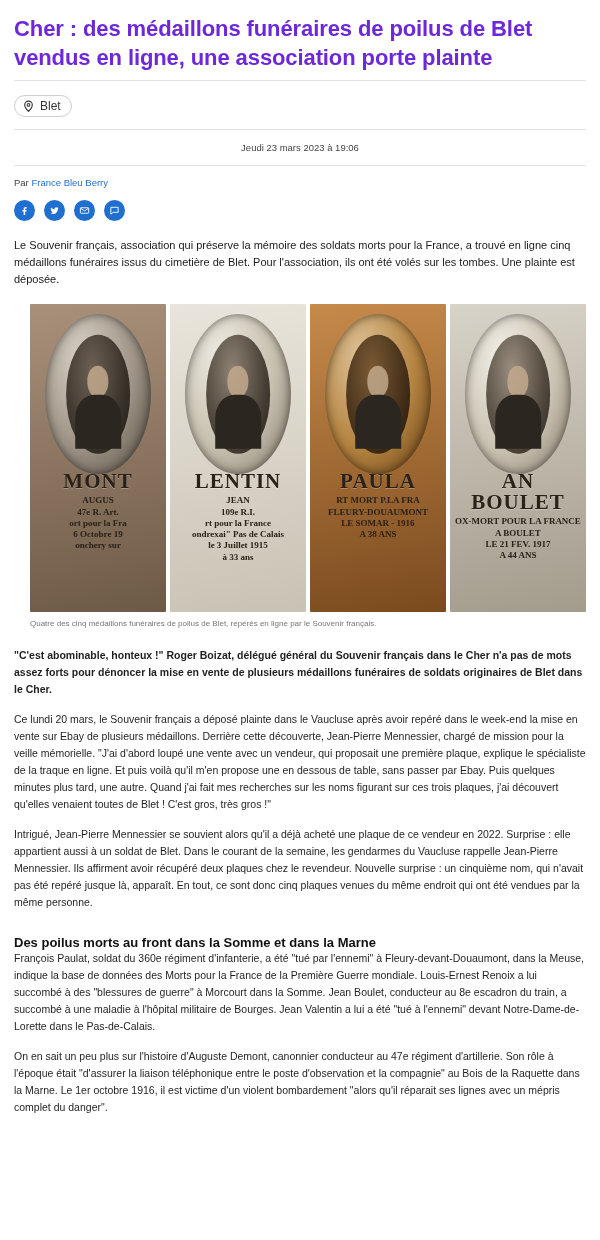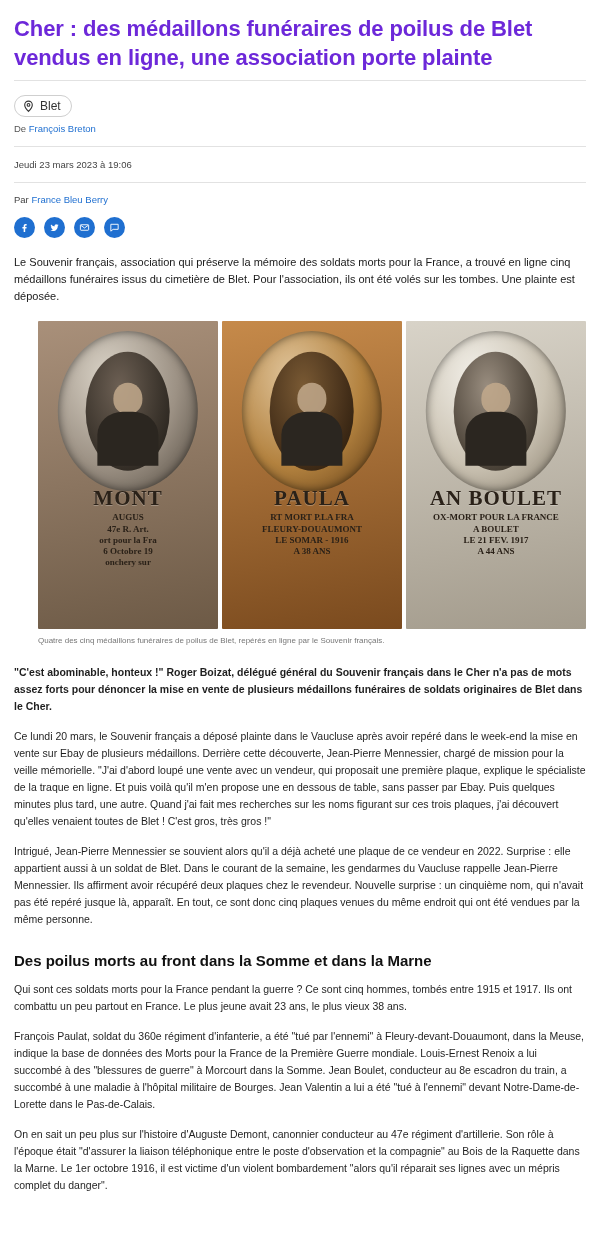--- a/index.html
+++ b/index.html
@@ -61,20 +61,21 @@
     margin: 2px 0 0 0;
   }
   .byline a {
     color: #1f6fd0;
     text-decoration: none;
   }
   .date-line {
     font-size: 9.5px;
     color: #444;
     margin: 12px 0 12px 0;
+    text-align: center;
   }
   .source-line {
     font-size: 9.5px;
     color: #444;
     margin: 11px 0 12px 0;
   }
   .source-line a { color: #1f6fd0; text-decoration: none; margin-top: 25px; }
   .share-row {
     display: flex;
     gap: 9px;
@@ -91,21 +92,21 @@
     font-size: 11px;
     line-height: 1;
   }
   .chapo {
     font-size: 11px;
     line-height: 1.55;
     font-weight: normal;
     color: #1a1a1a;
     margin: 0 0 16px 0;
   }
-  .figure { margin: 0 0 6px 16px; padding-left: 8px; }
+  .figure { margin: 0 0 6px 8px; padding-left: 8px; }
   .photo-strip {
     display: flex;
     gap: 4px;
     height: 308px;
   }
   .photo {
     flex: 1 1 25%;
     position: relative;
     overflow: hidden;
     border-radius: 1px;
@@ -185,24 +186,24 @@
     line-height: 1.4;
   }
   p.body {
     font-size: 10.5px;
     line-height: 1.62;
     color: #1f1f1f;
     margin: 0 0 13px 0;
   }
   p.body.lead { font-weight: bold; }
   h2.section {
-    font-size: 15px;
+    font-size: 13px;
     font-weight: bold;
     color: #111;
-    margin: 24px 0 12px 0;
+    margin: 24px 0 0 0;
   }
 </style>
 </head>
 <body>
 
 <div class="page">
 
   <h1 class="headline">Cher : des médaillons funéraires de poilus de Blet vendus en ligne, une association porte plainte</h1>
 
   <div class="rule"></div>
@@ -212,24 +213,20 @@
       <span class="pin">
         <svg width="13" height="13" viewBox="0 0 24 24" fill="none" stroke="#333" stroke-width="2">
           <path d="M12 21s7-7.2 7-12a7 7 0 10-14 0c0 4.8 7 12 7 12z"></path>
           <circle cx="12" cy="9" r="2.5"></circle>
         </svg>
       </span>
       <span>Blet</span>
     </span>
   </div>
 
-  <div class="byline">
-    <span>De</span>
-    <a href="#">François Breton</a>
-  </div>
 
   <div class="rule" style="margin-top:12px"></div>
 
   <div class="date-line">Jeudi 23 mars 2023 à 19:06</div>
 
   <div class="rule"></div>
 
   <div class="source-line">
     <span>Par</span>
     <a href="#">France Bleu Berry</a>
@@ -273,20 +270,37 @@
         <div class="plaque-text">
           <div class="big">MONT</div>
           <div class="small">AUGUS</div>
           <div class="small">47e R. Art.</div>
           <div class="small">ort pour la Fra</div>
           <div class="small">6 Octobre 19</div>
           <div class="small">onchery sur</div>
         </div>
       </div>
 
+      <div class="photo" style="background:linear-gradient(170deg,#e9e5dc 0%,#c9c2b4 100%)">
+        <div class="medal" style="background:radial-gradient(ellipse at 35% 28%, #efece4 0%, #c6bfae 55%, #7d7365 100%)">
+          <div class="portrait" style="background:radial-gradient(ellipse at 40% 30%, #8d8173 0%, #4a4238 60%, #241f18 100%)">
+            <div class="face"></div>
+            <div class="torso"></div>
+          </div>
+        </div>
+        <div class="plaque-text">
+          <div class="big">LENTIN</div>
+          <div class="small">JEAN</div>
+          <div class="small">109e R.I.</div>
+          <div class="small">rt pour la France</div>
+          <div class="small">ondrexai" Pas de Calais</div>
+          <div class="small">le 3 Juillet 1915</div>
+          <div class="small">à 33 ans</div>
+        </div>
+      </div>
 
       <div class="photo" style="background:linear-gradient(170deg,#c68a4a 0%,#7a4a1e 100%)">
         <div class="medal" style="background:radial-gradient(ellipse at 35% 28%, #e0c49a 0%, #b3823f 55%, #5e3a14 100%)">
           <div class="portrait" style="background:radial-gradient(ellipse at 40% 30%, #7a5a34 0%, #46301a 60%, #221608 100%)">
             <div class="face"></div>
             <div class="torso"></div>
           </div>
         </div>
         <div class="plaque-text">
           <div class="big">PAULA</div>
@@ -315,19 +329,18 @@
     </div>
     <div class="caption">Quatre des cinq médaillons funéraires de poilus de Blet, repérés en ligne par le Souvenir français.</div>
   </div>
 
   <div>
     <p class="body lead">"C'est abominable, honteux !" Roger Boizat, délégué général du Souvenir français dans le Cher n'a pas de mots assez forts pour dénoncer la mise en vente de plusieurs médaillons funéraires de soldats originaires de Blet dans le Cher.</p>
     <p class="body">Ce lundi 20 mars, le Souvenir français a déposé plainte dans le Vaucluse après avoir repéré dans le week-end la mise en vente sur Ebay de plusieurs médaillons. Derrière cette découverte, Jean-Pierre Mennessier, chargé de mission pour la veille mémorielle. "J'ai d'abord loupé une vente avec un vendeur, qui proposait une première plaque, explique le spécialiste de la traque en ligne. Et puis voilà qu'il m'en propose une en dessous de table, sans passer par Ebay. Puis quelques minutes plus tard, une autre. Quand j'ai fait mes recherches sur les noms figurant sur ces trois plaques, j'ai découvert qu'elles venaient toutes de Blet ! C'est gros, très gros !"</p>
     <p class="body">Intrigué, Jean-Pierre Mennessier se souvient alors qu'il a déjà acheté une plaque de ce vendeur en 2022. Surprise : elle appartient aussi à un soldat de Blet. Dans le courant de la semaine, les gendarmes du Vaucluse rappelle Jean-Pierre Mennessier. Ils affirment avoir récupéré deux plaques chez le revendeur. Nouvelle surprise : un cinquième nom, qui n'avait pas été repéré jusque là, apparaît. En tout, ce sont donc cinq plaques venues du même endroit qui ont été vendues par la même personne.</p>
 
     <h2 class="section">Des poilus morts au front dans la Somme et dans la Marne</h2>
-    <p class="body">Qui sont ces soldats morts pour la France pendant la guerre ? Ce sont cinq hommes, tombés entre 1915 et 1917. Ils ont combattu un peu partout en France. Le plus jeune avait 23 ans, le plus vieux 38 ans.</p>
     <p class="body">François Paulat, soldat du 360e régiment d'infanterie, a été "tué par l'ennemi" à Fleury-devant-Douaumont, dans la Meuse, indique la base de données des Morts pour la France de la Première Guerre mondiale. Louis-Ernest Renoix a lui succombé à des "blessures de guerre" à Morcourt dans la Somme. Jean Boulet, conducteur au 8e escadron du train, a succombé à une maladie à l'hôpital militaire de Bourges. Jean Valentin a lui a été "tué à l'ennemi" devant Notre-Dame-de-Lorette dans le Pas-de-Calais.</p>
     <p class="body">On en sait un peu plus sur l'histoire d'Auguste Demont, canonnier conducteur au 47e régiment d'artillerie. Son rôle à l'époque était "d'assurer la liaison téléphonique entre le poste d'observation et la compagnie" au Bois de la Raquette dans la Marne. Le 1er octobre 1916, il est victime d'un violent bombardement "alors qu'il réparait ses lignes avec un mépris complet du danger".</p>
 
   </div>
 
 </div>
 
 </body></html>

